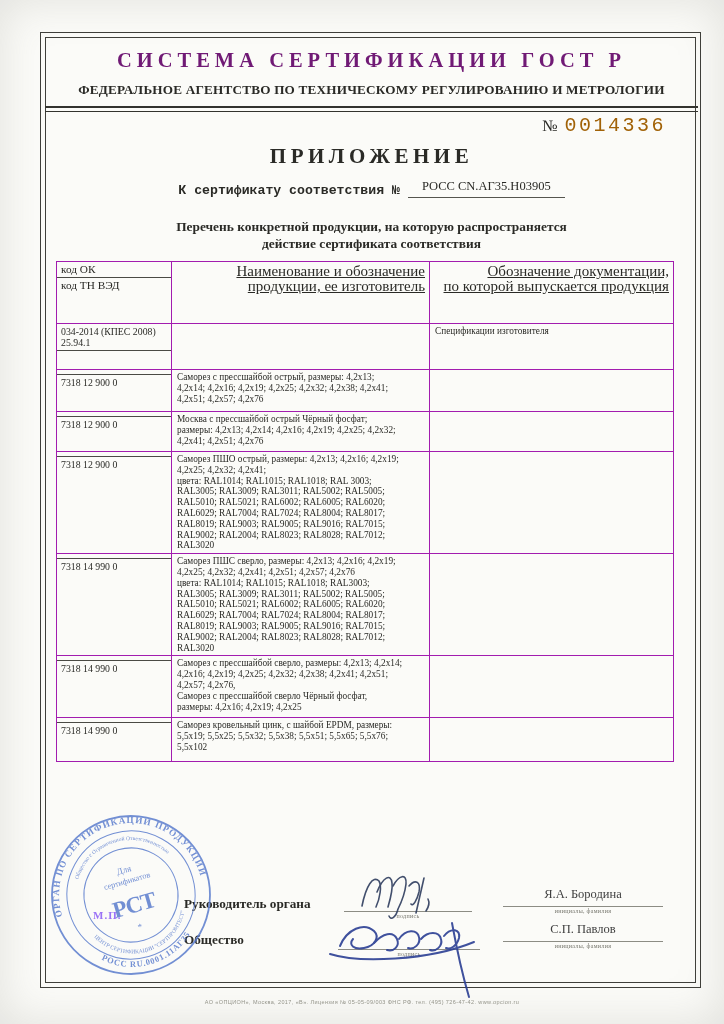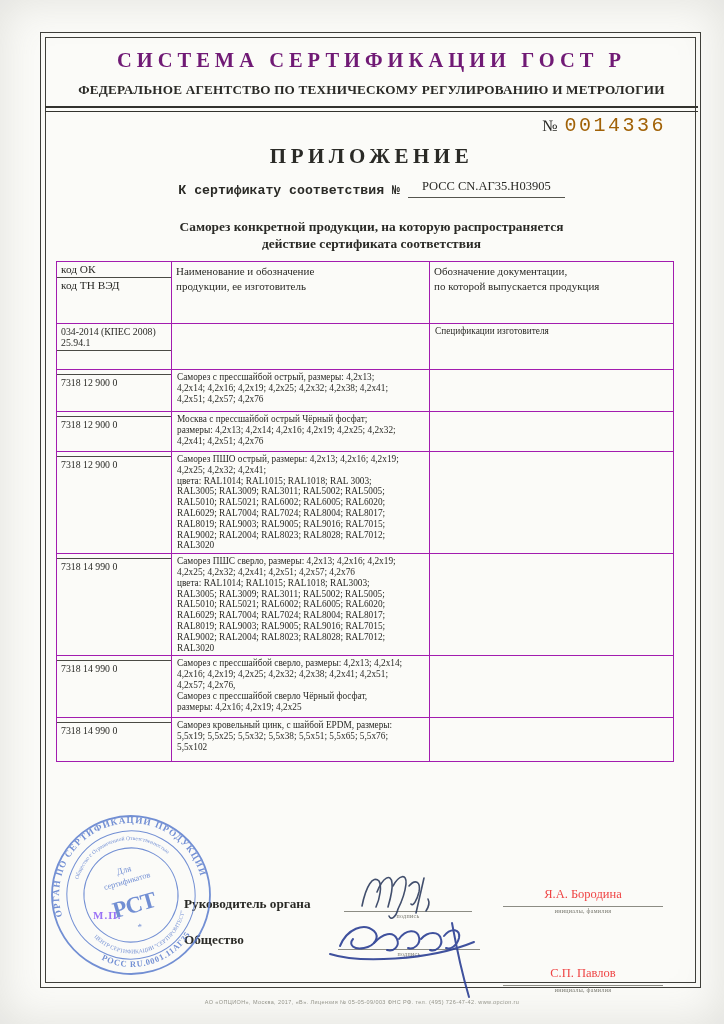--- a/index.html
+++ b/index.html
@@ -72,22 +72,22 @@
     border-collapse:collapse; table-layout:fixed;
   }
   table.pt td {
     border:1px solid #a21caf; vertical-align:top; overflow:hidden;
   }
   td.c2, td.c3 {
     padding:2px 5px; font-size:9.3px; line-height:10.8px; white-space:pre-line;
   }
   td.vm { vertical-align:middle; }
   td.hc {
-    text-align:left; vertical-align:middle;
-    font-size:11px; line-height:15px; white-space:pre-line; padding:2px 4px;
+    text-align:right; vertical-align:middle;
+    font-size:15px; line-height:15px; white-space:pre-line; padding:2px 4px;text-decoration:underline;
   }
   td.csplit { padding:0; }
   .split { display:flex; flex-direction:column; height:100%; }
   .split .ok {
     flex:0 0 55%; border-bottom:1px solid #4a4a44;
     padding:2px 4px; font-size:9.8px; line-height:11px; white-space:pre-line;
   }
   .split .tn {
     flex:1 1 auto; padding:2px 4px; font-size:9.8px; line-height:11px;
   }
@@ -99,32 +99,32 @@
   .mp-label {
     position:absolute; left:52px; top:876px; z-index:3;
     font-size:11px; font-weight:bold; letter-spacing:1px; color:#8b5cf6; opacity:0.85;
   }
   .role-head { position:absolute; left:143px; top:863px; font-size:13.2px; font-weight:bold; }
   .role-expert { position:absolute; left:143px; top:899px; font-size:13.2px; font-weight:bold; }
 
   .sigfield { position:absolute; text-align:center; }
   .sigfield .line { border-bottom:1px solid #8c8c84; }
   .sigfield .cap { font-size:6px; color:#77776e; padding-top:1px; letter-spacing:0.3px; }
-  .sigfield .name { font-size:12.5px; color:#ef4444; }
+  .sigfield .name { font-size:12.5px; color:#404040; }
 
   .sf1 { left:303px; top:867px; width:128px; }
   .sf1 .line { height:12px; }
   .sf2 { left:297px; top:905px; width:142px; }
   .sf2 .line { height:12px; }
   .nf1 { left:462px; top:854px; width:160px; }
   .nf1 .line { height:1px; margin-top:2px; }
   .nf1 .name { height:17px; }
   .nf2 { left:462px; top:889px; width:160px; }
   .nf2 .line { height:1px; margin-top:2px; }
-  .nf2 .name { height:17px;margin-top:44px; }
+  .nf2 .name { height:17px; }
 
   .sig-overlay {
     position:absolute; left:0; top:0; width:724px; height:1024px;
     z-index:6; pointer-events:none;
   }
   .imprint {
     position:absolute; top:999px; left:0; width:100%;
     text-align:center; font-size:5.5px; color:#94948a; letter-spacing:0.4px;
     font-family:"Liberation Sans","DejaVu Sans",sans-serif;
   }
@@ -147,21 +147,21 @@
         <span class="no-digits">0014336</span>
       </div>
 
       <div class="doc-title">ПРИЛОЖЕНИЕ</div>
 
       <div class="cert-line">
         <span class="cert-label">К сертификату соответствия №</span>
         <span class="cert-num">РОСС CN.АГ35.Н03905</span>
       </div>
 
-      <div class="subtitle">Саморез конкретной продукции,  на которую распространяется
+      <div class="subtitle">Перечень конкретной продукции,  на которую распространяется
 действие сертификата соответствия</div>
 
       <table class="pt">
         <colgroup>
             <col style="width:115px">
             <col style="width:258px">
             <col style="width:244px">
           </colgroup>
         <tbody>
             <tr style="height:62px">

